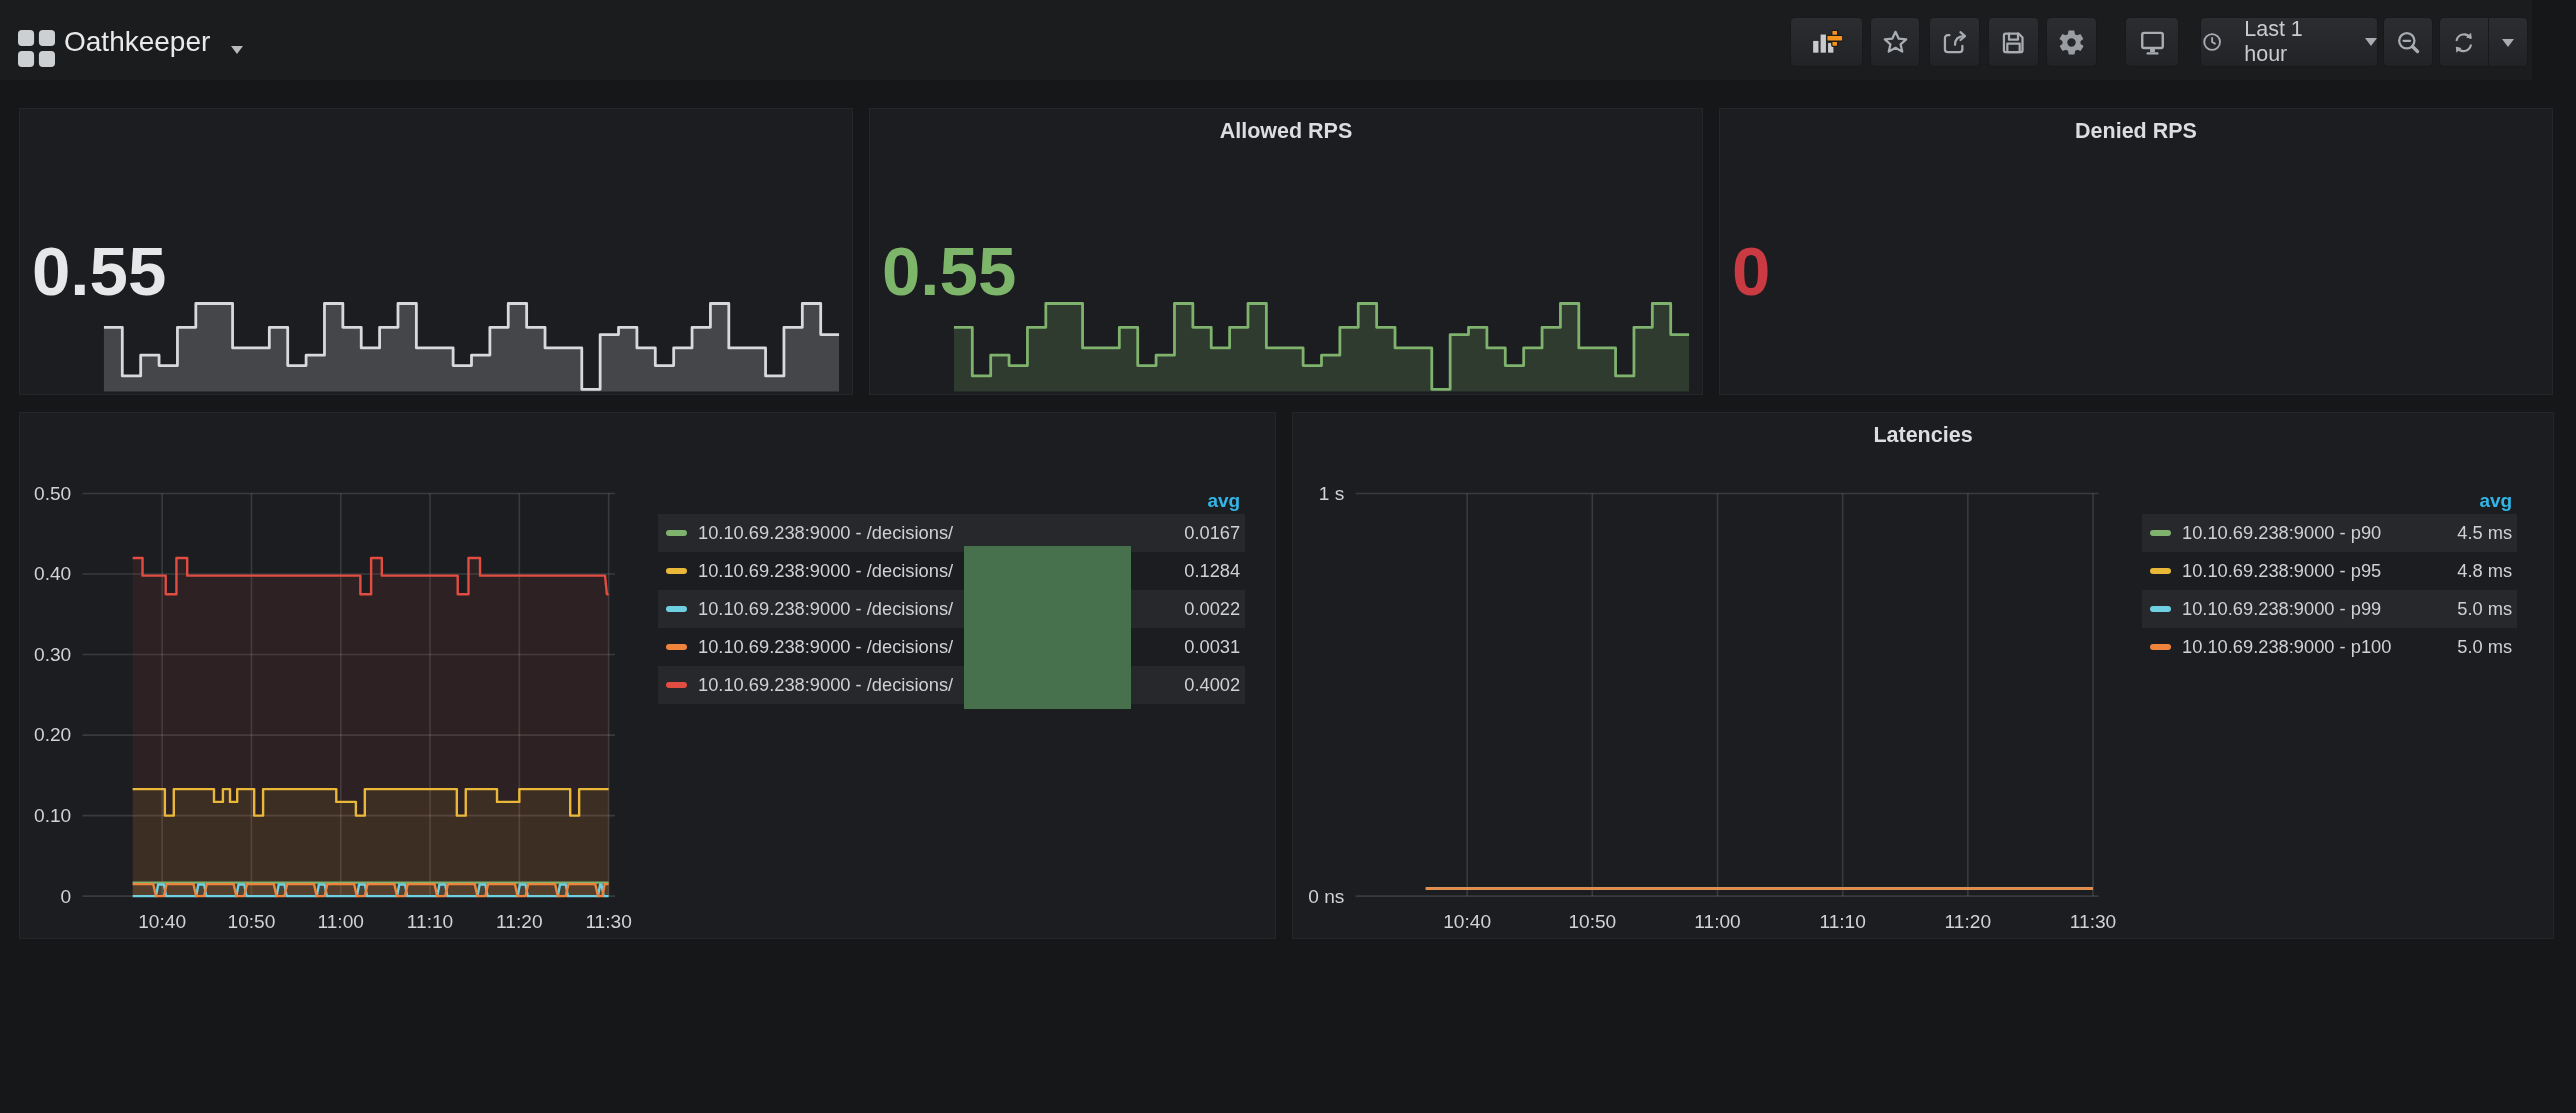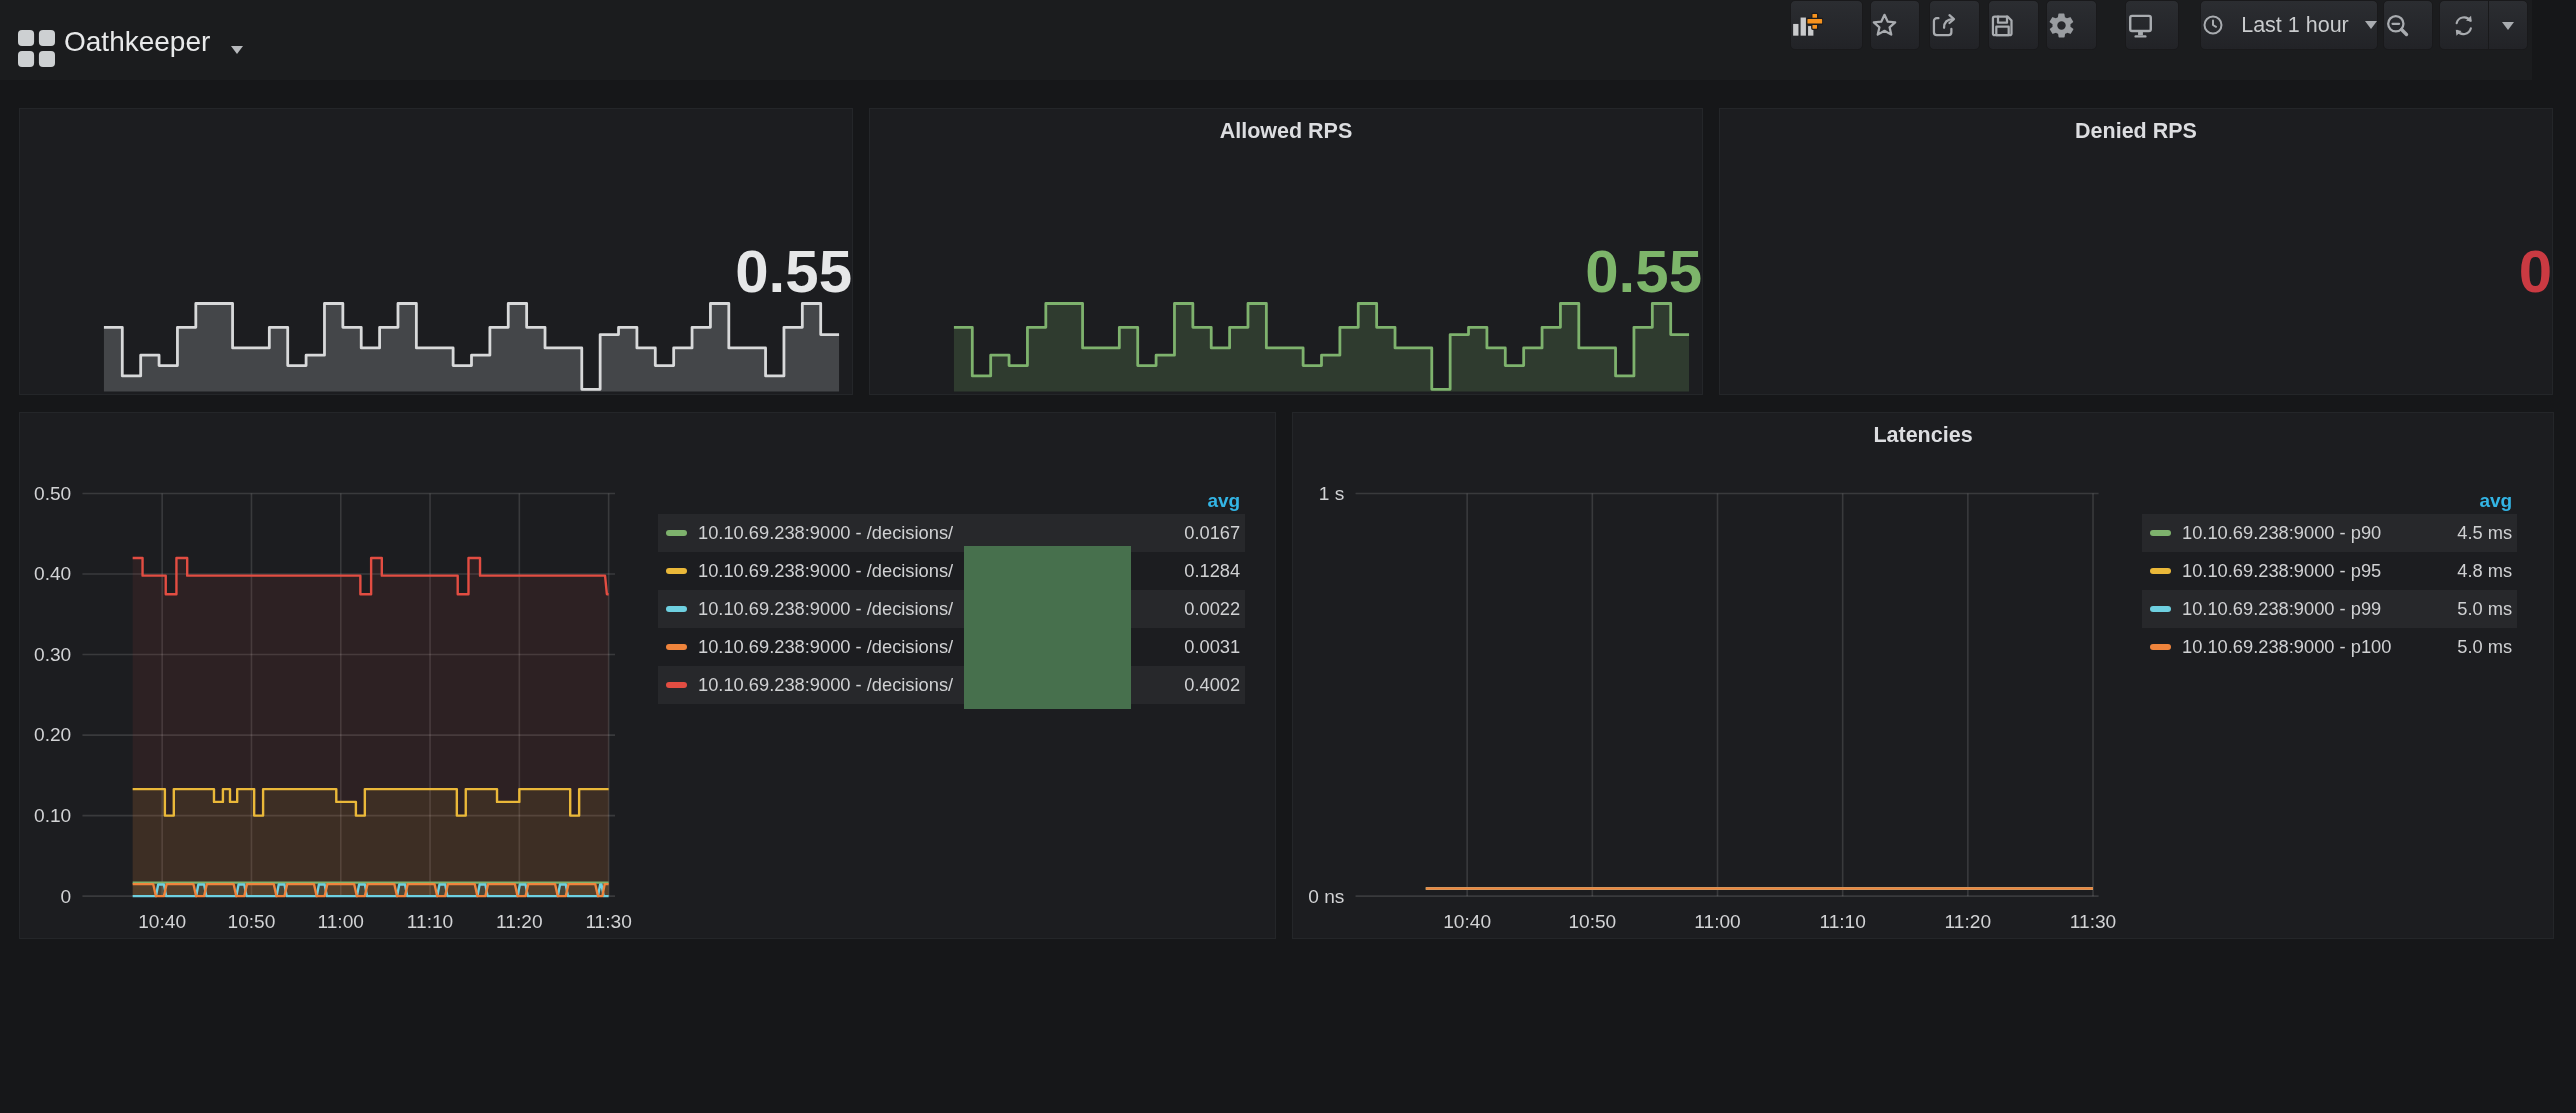--- a/index.html
+++ b/index.html
@@ -2,27 +2,27 @@
 <html style="font-size:12.8px"><head>
 <meta charset="utf-8">
 <style>
   html,body{margin:0;padding:0;background:#161719;}
   body{width:2576px;height:1113px;position:relative;font-family:"Liberation Sans",sans-serif;overflow:hidden;}
   .navbar{position:absolute;left:0;top:0;width:2532px;height:80px;background:#1b1c1e;}
   .nav-title{position:absolute;left:64px;top:0;height:80px;line-height:83px;font-size:28px;font-weight:500;color:#e8e9ea;}
   .caret{width:0;height:0;border-left:7.2px solid transparent;border-right:7.2px solid transparent;border-top:8.8px solid #b7b9bc;display:inline-block;}
   .caret.sm{border-left-width:6.4px;border-right-width:6.4px;border-top-width:8px;}
   .nav-caret{position:absolute;left:231px;top:46px;}
-  .btn{position:absolute;top:0;height:50px;background:linear-gradient(180deg,#2b2d31,#222327);border:0.8px solid #19191b;border-radius:4.8px;box-sizing:border-box;display:flex;align-items:center;justify-content:space-between;gap:9px;color:#c9cbcd;cursor:pointer;}
+  .btn{position:absolute;top:17px;height:50px;background:linear-gradient(180deg,#2b2d31,#222327);border:0.8px solid #19191b;border-radius:4.8px;box-sizing:border-box;display:flex;align-items:center;justify-content:center;gap:21px;color:#c9cbcd;cursor:pointer;}
   .btn svg{display:block;}
   .icon-stroke{stroke:#a9acb0;fill:none;stroke-width:2;stroke-linecap:round;stroke-linejoin:round;}
   .time-text{font-size:21.5px;font-weight:500;color:#c9cbcd;}
   .panel{position:absolute;background:#1c1d20;border:0.8px solid #242629;box-sizing:border-box;}
   .panel-title{position:absolute;top:9.6px;left:0;right:0;text-align:center;font-size:21.5px;font-weight:700;color:#dcdde0;cursor:pointer;}
-  .stat-value{position:absolute;top:118px;left:12px;right:0;height:89px;line-height:89px;text-align:right;font-size:60px;font-weight:700;}
+  .stat-value{position:absolute;top:118px;left:12px;right:0;height:89px;line-height:89px;text-align:left;font-size:69px;font-weight:700;}
   .sparkline{position:absolute;left:83px;top:175px;}
   .legend{position:absolute;}
   .legend-header{height:27px;line-height:27px;text-align:right;padding-right:4.8px;font-size:19px;font-weight:700;color:#33b5e5;}
   .legend-row{display:flex;align-items:center;height:38px;padding:0 4.8px 0 8px;font-size:18.3px;color:#d0d1d3;cursor:pointer;}
   .legend-row.alt{background:rgba(255,255,255,0.05);}
   .swatch{width:21px;height:6.4px;border-radius:3.2px;margin-right:11px;flex:none;}
   .legend-label{flex:1;white-space:nowrap;overflow:hidden;}
   .legend-value{margin-left:9.6px;white-space:nowrap;}
   .overlay-box{position:absolute;z-index:5;}
   .chart-svg{position:absolute;left:0;top:0;}

